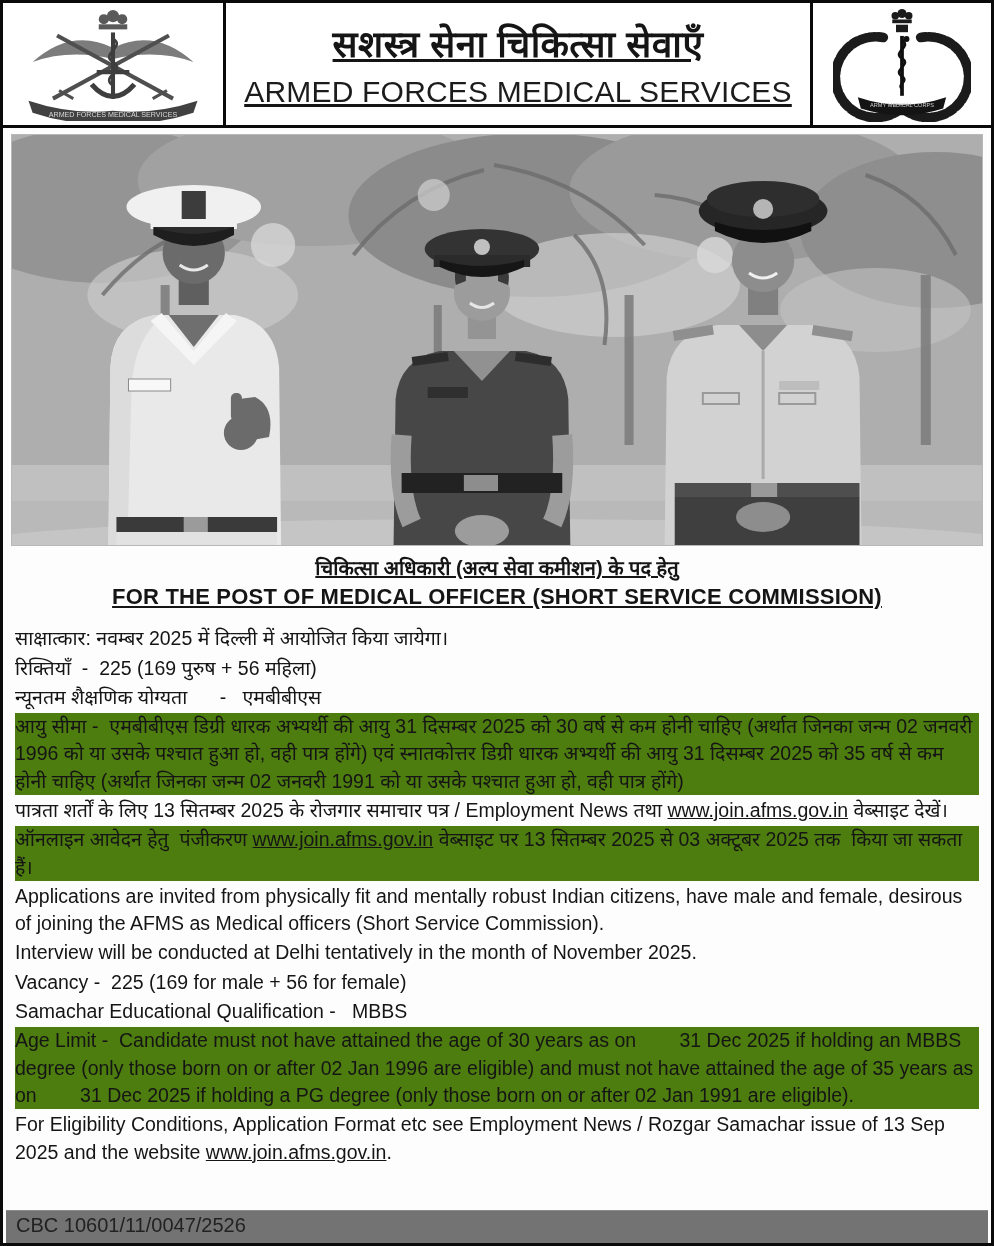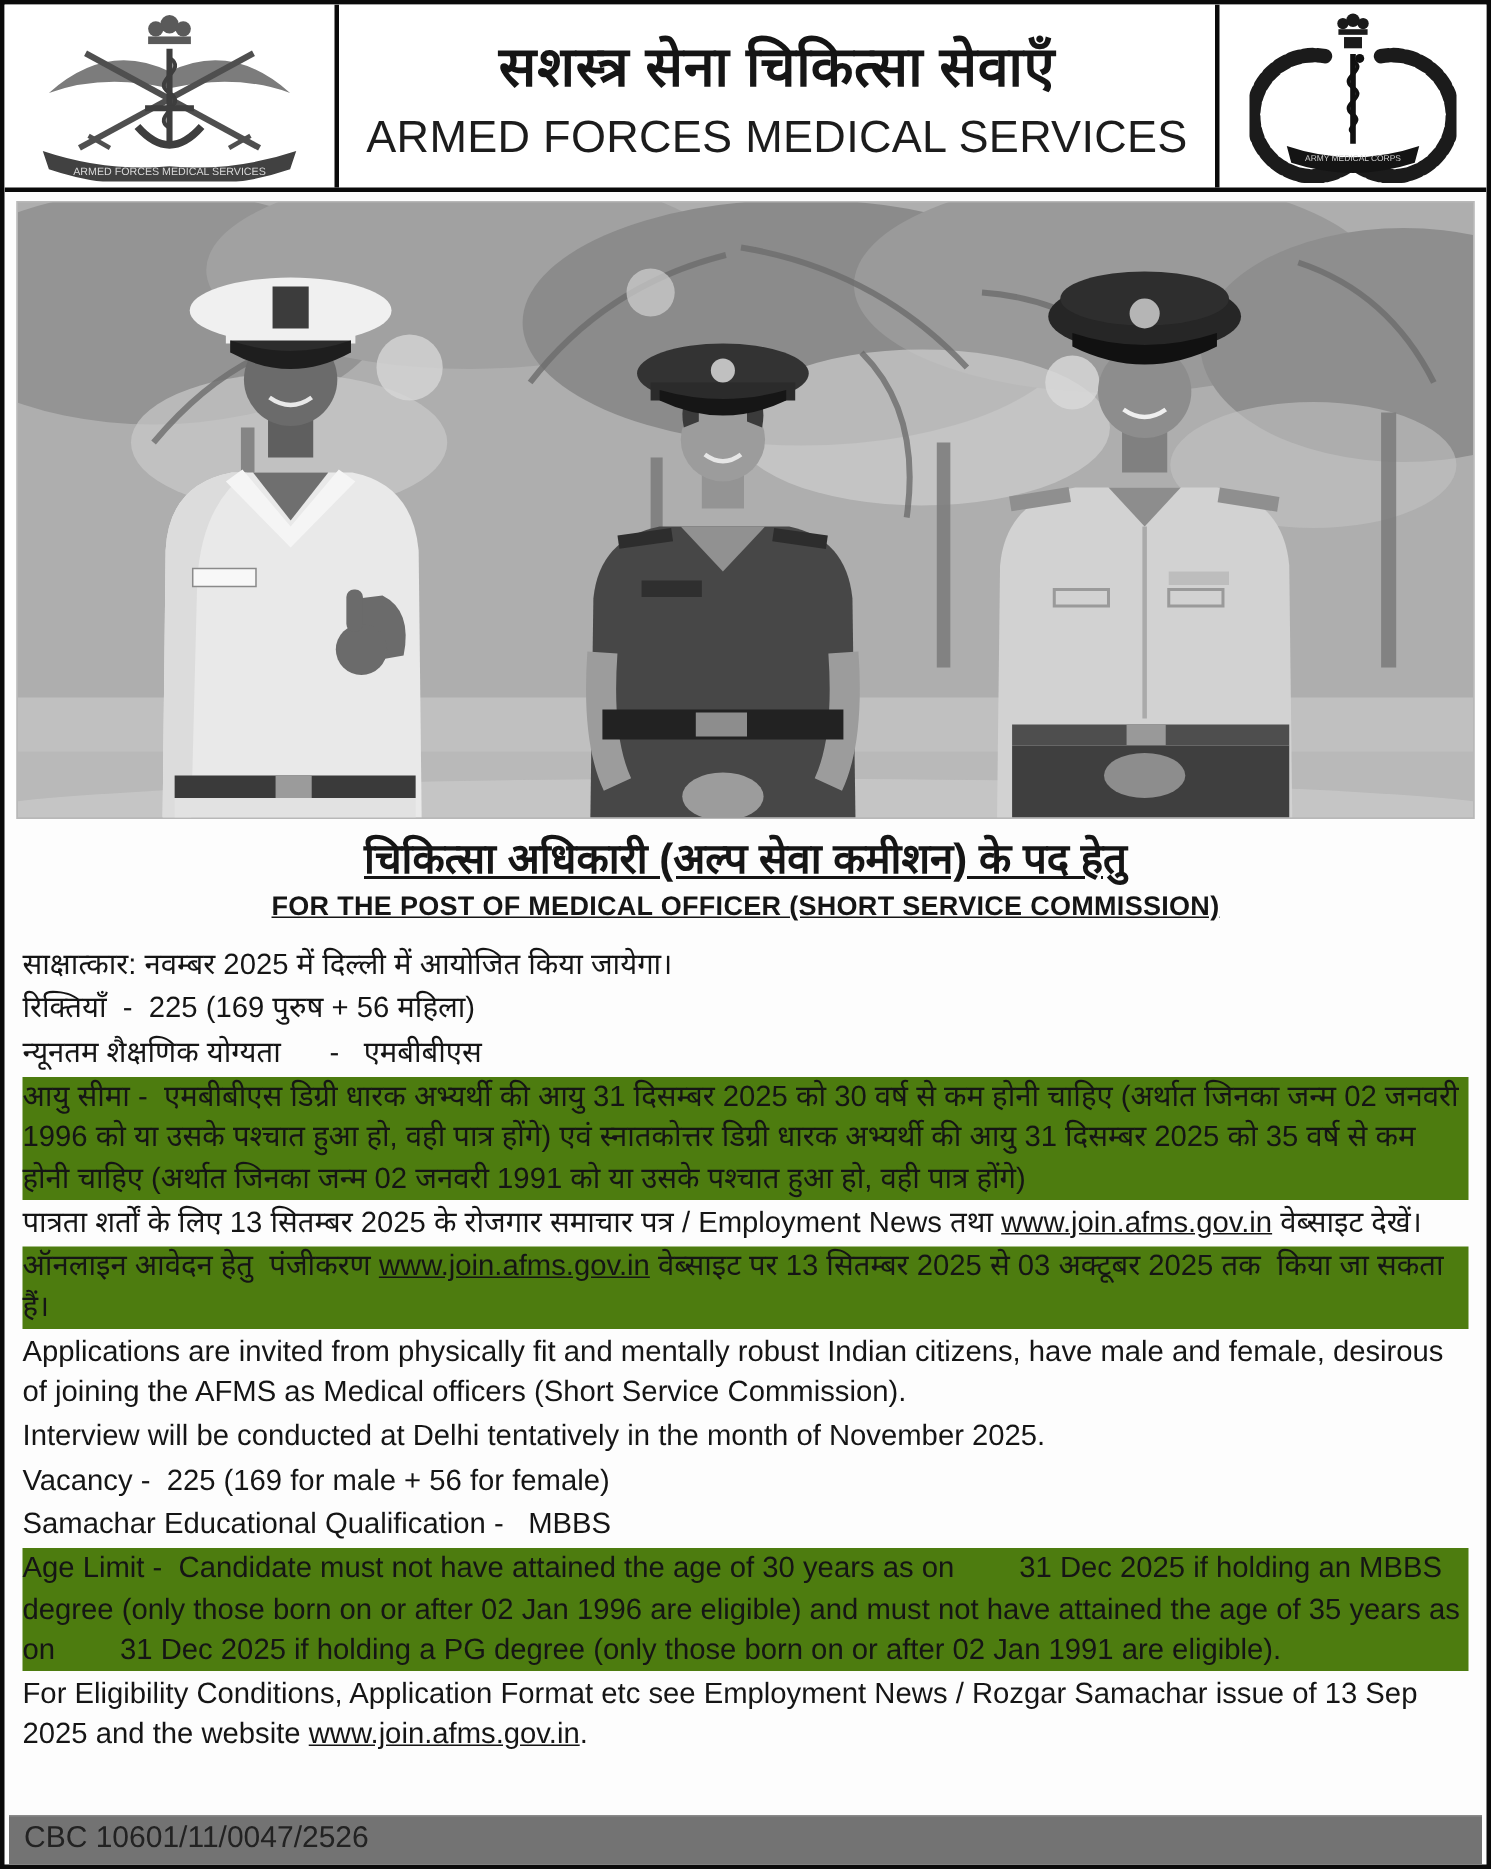--- a/index.html
+++ b/index.html
@@ -5,30 +5,30 @@
   html,body { margin:0; padding:0; background:#9a9a9a; }
   .page {
     width:994px; height:1246px; margin:0 auto; box-sizing:border-box;
     background:#fdfdfd; border:3px solid #0a0a0a; position:relative;
     font-family:"Liberation Sans", sans-serif; color:#151515; overflow:hidden;
   }
   
   .masthead { display:flex; align-items:stretch; height:122px; border-bottom:3px solid #0a0a0a; background:#fff; }
   .cell-left  { width:220px; border-right:3px solid #0a0a0a; display:flex; align-items:center; justify-content:center; }
   .cell-right { width:178px; border-left:3px solid #0a0a0a; display:flex; align-items:center; justify-content:center; }
-  .cell-center{ flex:1; display:flex; flex-direction:column; align-items:center; justify-content:space-evenly; padding:6px 0 8px; }
+  .cell-center{ flex:1; display:flex; flex-direction:column; align-items:center; justify-content:space-evenly; padding:6px 0 8px;text-decoration:underline; }
   .title-hi { font-size:37px; font-weight:bold; letter-spacing:0.5px; white-space:nowrap; }
   .title-en { font-size:30px; font-weight:normal; letter-spacing:0.2px; color:#1c1c1c; white-space:nowrap; }
   
   .photo-wrap { margin:6px 8px 2px 8px; height:410px; border:1px solid #b8b8b8; background:#b0b0b0; }
   .photo-wrap svg { display:block; width:100%; height:100%; }
   
   .post-heading { text-align:center; margin:10px 0 2px; line-height:1.22; }
-  .heading-hi { font-size:28px; font-weight:bold; text-decoration:underline; }
-  .heading-en { font-size:18px; font-weight:bold; text-decoration:underline; margin-top:4px; letter-spacing:0.2px; }
+  .heading-hi { font-size:20px; font-weight:bold; text-decoration:underline; }
+  .heading-en { font-size:22px; font-weight:bold; text-decoration:underline; margin-top:4px; letter-spacing:0.2px; }
   
   .body-text { padding:12px 12px 0 12px; font-size:19.5px; line-height:1.4; }
   .body-text p { margin:0 0 2px 0; white-space:pre-wrap; }
   .body-text p.shaded { background:#4d7c0f; }
   .b { font-weight:normal; }
   a.u { color:inherit; text-decoration:underline; cursor:pointer; }
   
   .footer { position:absolute; left:3px; right:3px; bottom:0; border-top:1px solid #8a8a8a;
             padding:3px 10px 6px; font-size:20px; background:#737373; color:#222; }
 </style>

